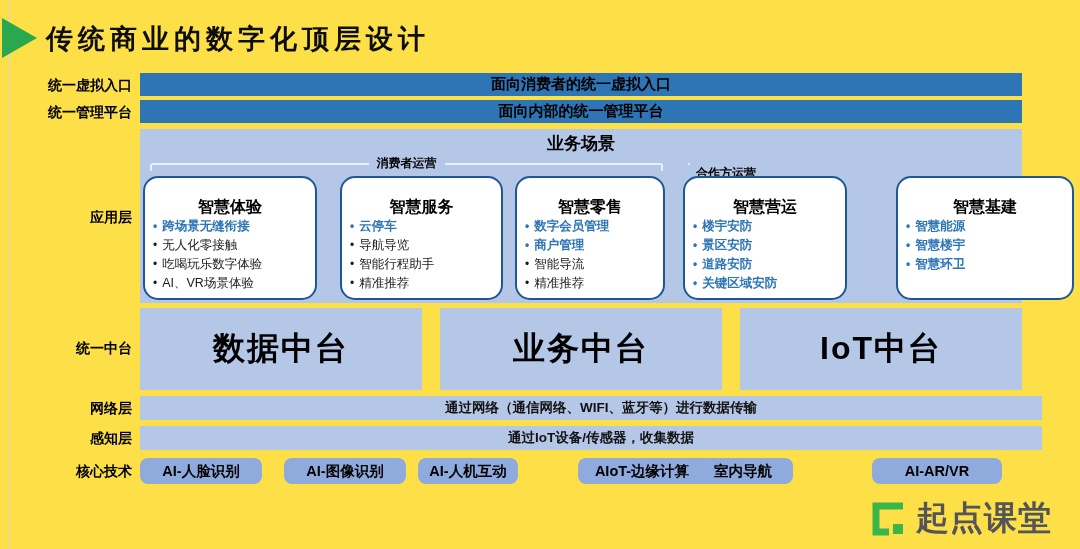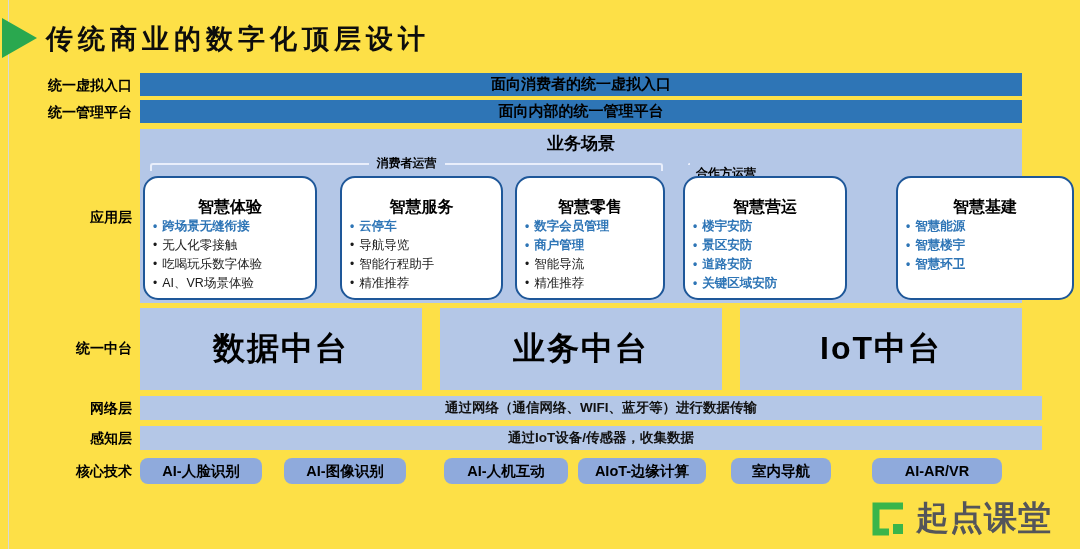--- a/index.html
+++ b/index.html
@@ -59,22 +59,22 @@
   
   .light-bar{position:absolute;left:140px;width:882px;height:24px;background:#b4c7e7;
     display:flex;align-items:center;justify-content:center;
     font-size:13.5px;font-weight:600;color:#111;padding-left:20px;}
   .net{top:396px}.sense{top:426px}
 
   
   .tag{position:absolute;top:458px;height:26px;background:#8faadc;border-radius:8px;
     display:flex;align-items:center;justify-content:center;
     font-size:14.5px;font-weight:bold;box-sizing:border-box;}
-  .tag1{left:140px;width:122px}.tag2{left:284px;width:122px}.tag3{left:444px;width:124px}
-  .tag4{left:578px;width:128px}.tag5{left:731px;width:100px}.tag6{left:872px;width:130px}
+  .tag1{left:140px;width:122px}.tag2{left:284px;width:122px}.tag3{left:418px;width:100px}
+  .tag4{left:578px;width:128px}.tag5{left:693px;width:100px}.tag6{left:872px;width:130px}
 
   
   .logo{position:absolute;left:866px;top:496px;display:flex;align-items:center;gap:10px;}
   .logo-text{font-size:33px;font-weight:600;color:#54555a;letter-spacing:1px;white-space:nowrap;}
 </style>
 </head>
 <body>
 
 <div class="stage">
   <div class="left-edge"></div>

